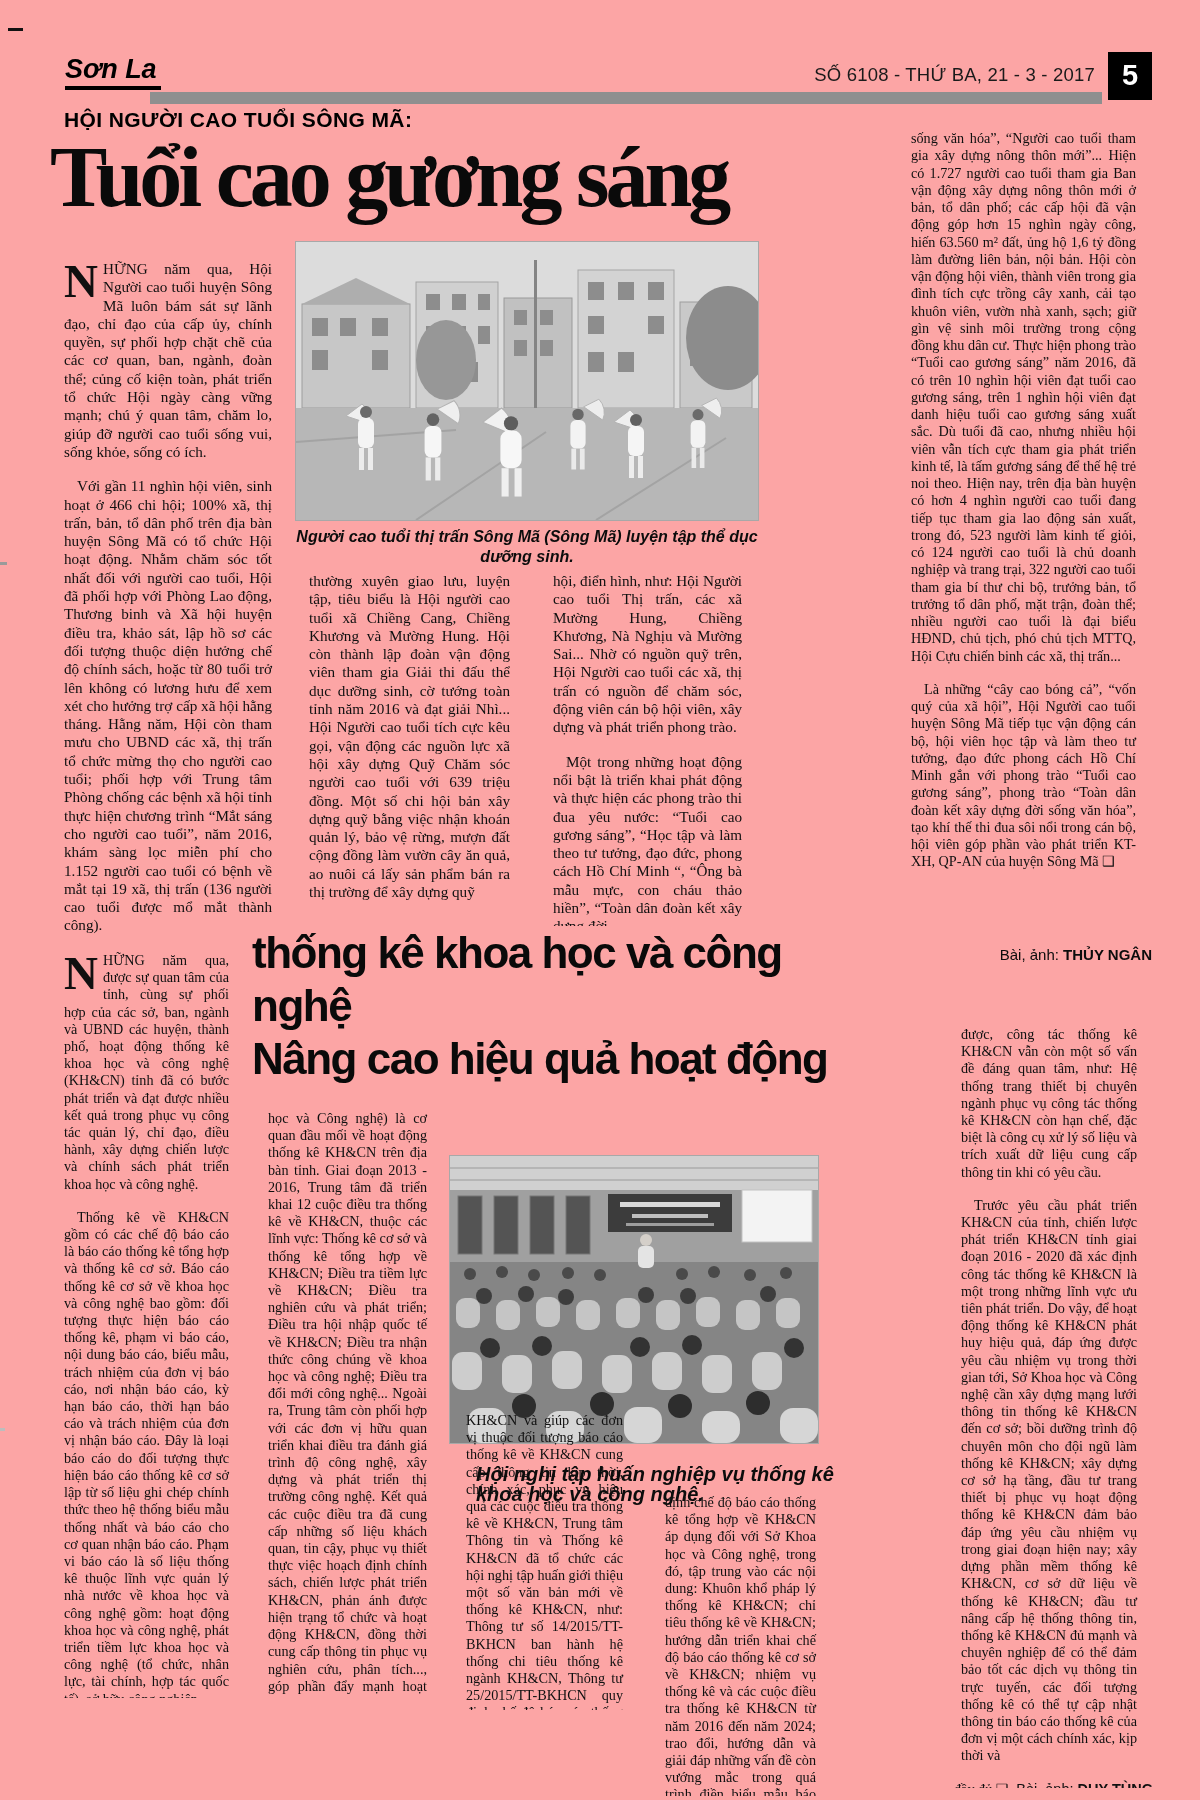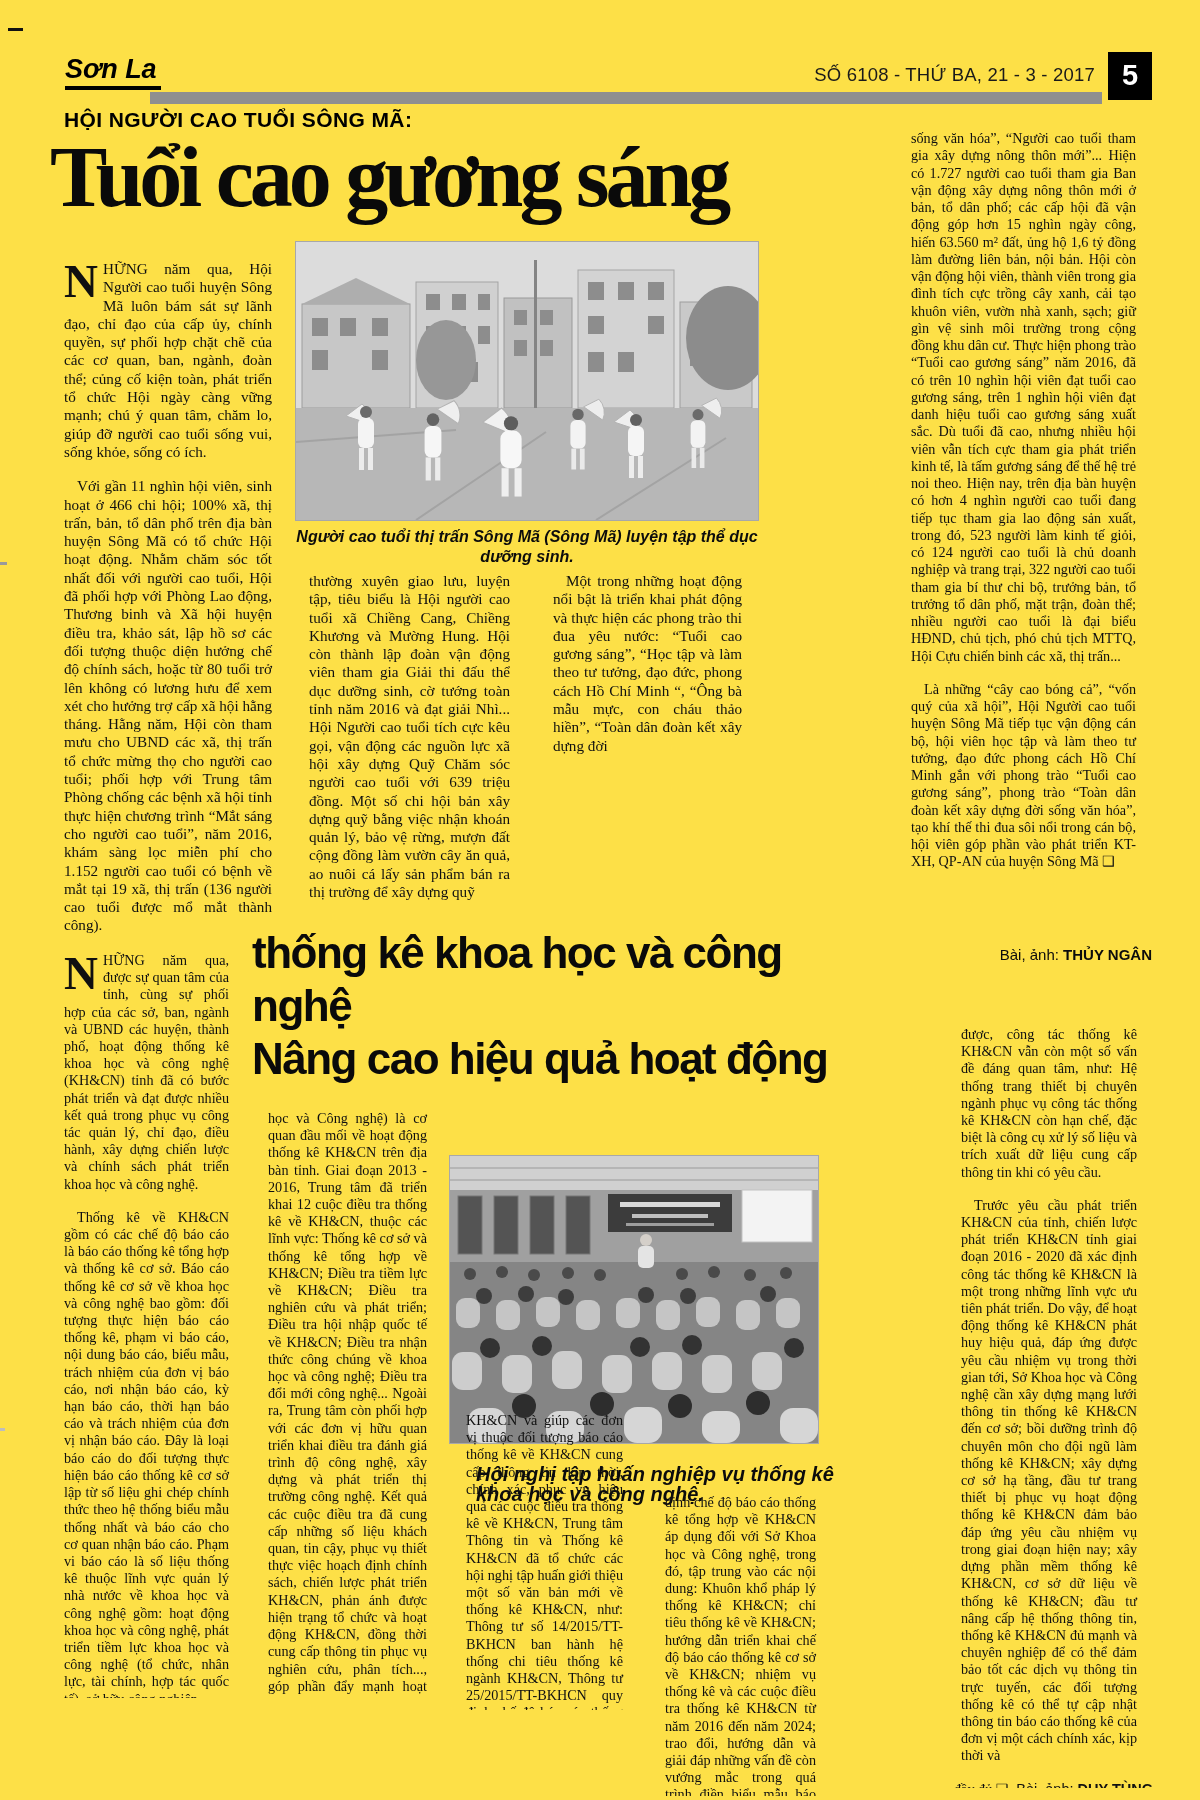--- a/index.html
+++ b/index.html
@@ -1,19 +1,19 @@
 <!DOCTYPE html>
 <html><head>
 <meta charset="utf-8">
 <style>
   * { box-sizing: border-box; }
   html, body { margin: 0; padding: 0; background: #ffffff; }
   .page {
     position: relative; width: 1200px; height: 1800px;
-    background: #fde047; color: #101010; overflow: hidden;
+    background: #fca5a5; color: #101010; overflow: hidden;
     font-family: "Liberation Serif", "DejaVu Serif", serif;
   }
   .abs { position: absolute; }
 
   .crop-mark { background: #111; }
 
   .masthead {
     font-family: "Liberation Sans", "DejaVu Sans", sans-serif;
     font-weight: bold; font-style: italic; font-size: 27px; line-height: 30px;
     border-bottom: 4px solid #000; padding: 0 4px 2px 0; color: #000;
@@ -200,20 +200,21 @@
       </g>
     </svg>
   </div>
   <div class="abs caption center" style="left:288px; top:527px; width:478px;">Người cao tuổi thị trấn Sông Mã (Sông Mã) luyện tập thể dục dưỡng sinh.</div>
 
   <div class="abs col bt" style="left:293px; top:556px; width:233px; height:370px;">
     <p>thường xuyên giao lưu, luyện tập, tiêu biểu là Hội người cao tuổi xã Chiềng Cang, Chiềng Khương và Mường Hung. Hội còn thành lập đoàn vận động viên tham gia Giải thi đấu thể dục dưỡng sinh, cờ tướng toàn tỉnh năm 2016 và đạt giải Nhì... Hội Người cao tuổi tích cực kêu gọi, vận động các nguồn lực xã hội xây dựng Quỹ Chăm sóc người cao tuổi với 639 triệu đồng. Một số chi hội bản xây dựng quỹ bằng việc nhận khoán quản lý, bảo vệ rừng, mượn đất cộng đồng làm vườn cây ăn quả, ao nuôi cá lấy sản phẩm bán ra thị trường để xây dựng quỹ</p>
   </div>
 
   <div class="abs col bt" style="left:537px; top:556px; width:221px; height:370px;">
+    <p>hội, điển hình, như: Hội Người cao tuổi Thị trấn, các xã Mường Hung, Chiềng Khương, Nà Nghịu và Mường Sai... Nhờ có nguồn quỹ trên, Hội Người cao tuổi các xã, thị trấn có nguồn để chăm sóc, động viên cán bộ hội viên, xây dựng và phát triển phong trào.</p>
     <p class="ind">Một trong những hoạt động nổi bật là triển khai phát động và thực hiện các phong trào thi đua yêu nước: “Tuổi cao gương sáng”, “Học tập và làm theo tư tưởng, đạo đức, phong cách Hồ Chí Minh “, “Ông bà mẫu mực, con cháu thảo hiền”, “Toàn dân đoàn kết xây dựng đời</p>
   </div>
 
   <div class="abs col bt4" style="left:895px; top:114px; width:257px; height:828px;">
     <p>sống văn hóa”, “Người cao tuổi tham gia xây dựng nông thôn mới”... Hiện có 1.727 người cao tuổi tham gia Ban vận động xây dựng nông thôn mới ở bản, tổ dân phố; các cấp hội đã vận động góp hơn 15 nghìn ngày công, hiến 63.560 m² đất, ủng hộ 1,6 tỷ đồng làm đường liên bản, nội bản. Hội còn vận động hội viên, thành viên trong gia đình tích cực trồng cây xanh, cải tạo khuôn viên, vườn nhà xanh, sạch; giữ gìn vệ sinh môi trường trong cộng đồng khu dân cư. Thực hiện phong trào “Tuổi cao gương sáng” năm 2016, đã có trên 10 nghìn hội viên đạt tuổi cao gương sáng, trên 1 nghìn hội viên đạt danh hiệu tuổi cao gương sáng xuất sắc. Dù tuổi đã cao, nhưng nhiều hội viên vẫn tích cực tham gia phát triển kinh tế, là tấm gương sáng để thế hệ trẻ noi theo. Hiện nay, trên địa bàn huyện có hơn 4 nghìn người cao tuổi đang tiếp tục tham gia lao động sản xuất, trong đó, 523 người làm kinh tế giỏi, có 124 người cao tuổi là chủ doanh nghiệp và trang trại, 322 người cao tuổi tham gia bí thư chi bộ, trưởng bản, tổ trưởng tổ dân phố, mặt trận, đoàn thể; nhiều người cao tuổi là đại biểu HĐND, chủ tịch, phó chủ tịch MTTQ, Hội Cựu chiến binh các xã, thị trấn...</p>
     <p class="ind">Là những “cây cao bóng cả”, “vốn quý của xã hội”, Hội Người cao tuổi huyện Sông Mã tiếp tục vận động cán bộ, hội viên học tập và làm theo tư tưởng, đạo đức phong cách Hồ Chí Minh gắn với phong trào “Tuổi cao gương sáng”, phong trào “Toàn dân đoàn kết xây dựng đời sống văn hóa”, tạo khí thế thi đua sôi nổi trong cán bộ, hội viên góp phần vào phát triển KT-XH, QP-AN của huyện Sông Mã ❑</p>
   </div>
   <div class="abs byline" style="left:895px; top:946px; width:257px;">
     <span>Bài, ảnh:</span>
     <strong>THỦY NGÂN</strong>

